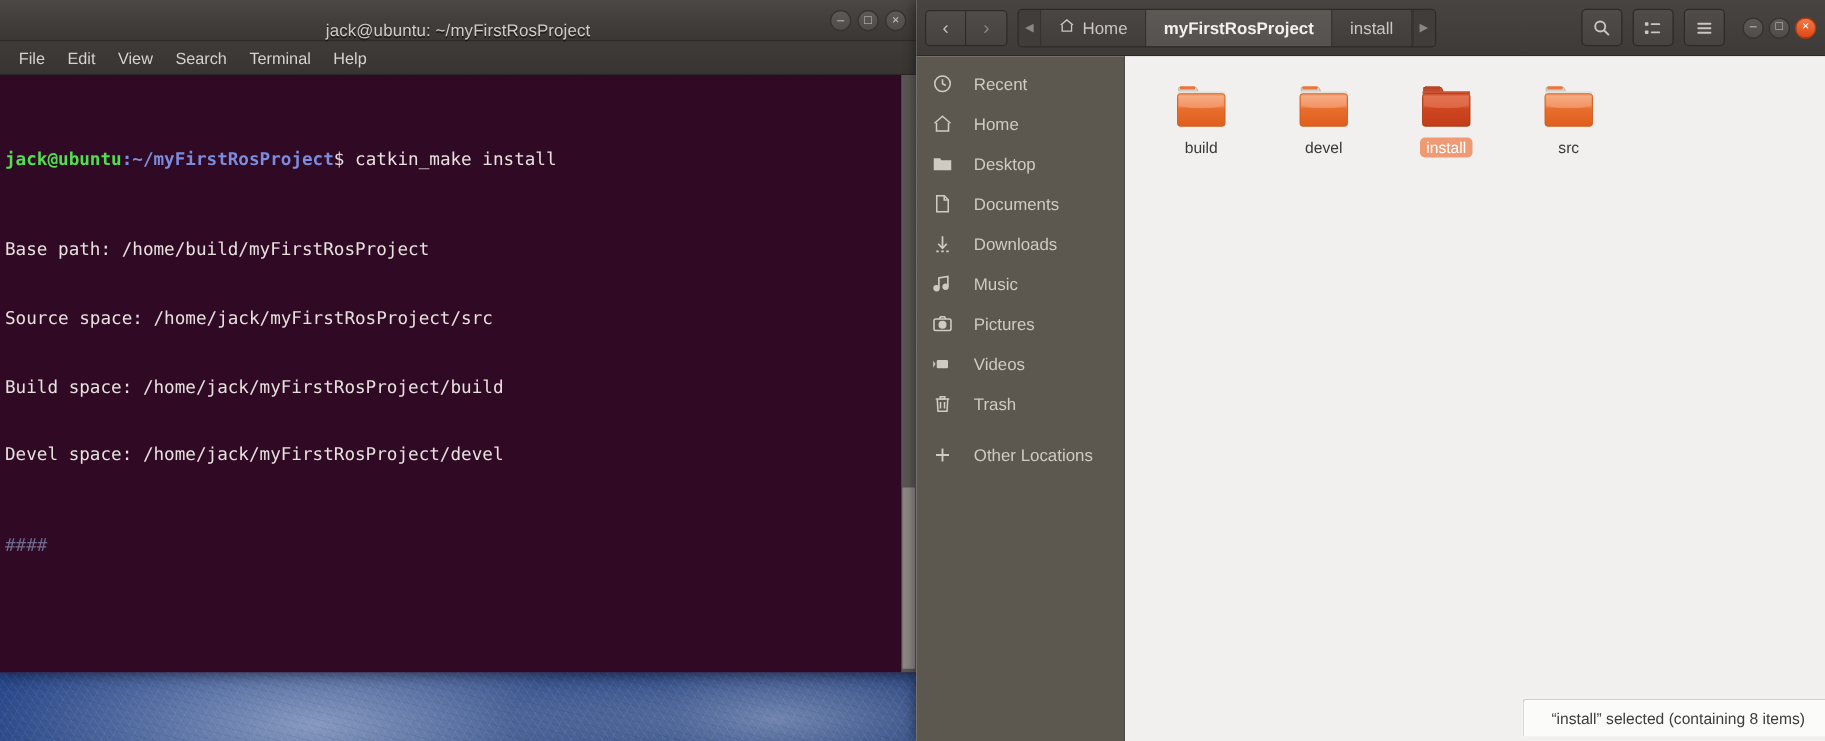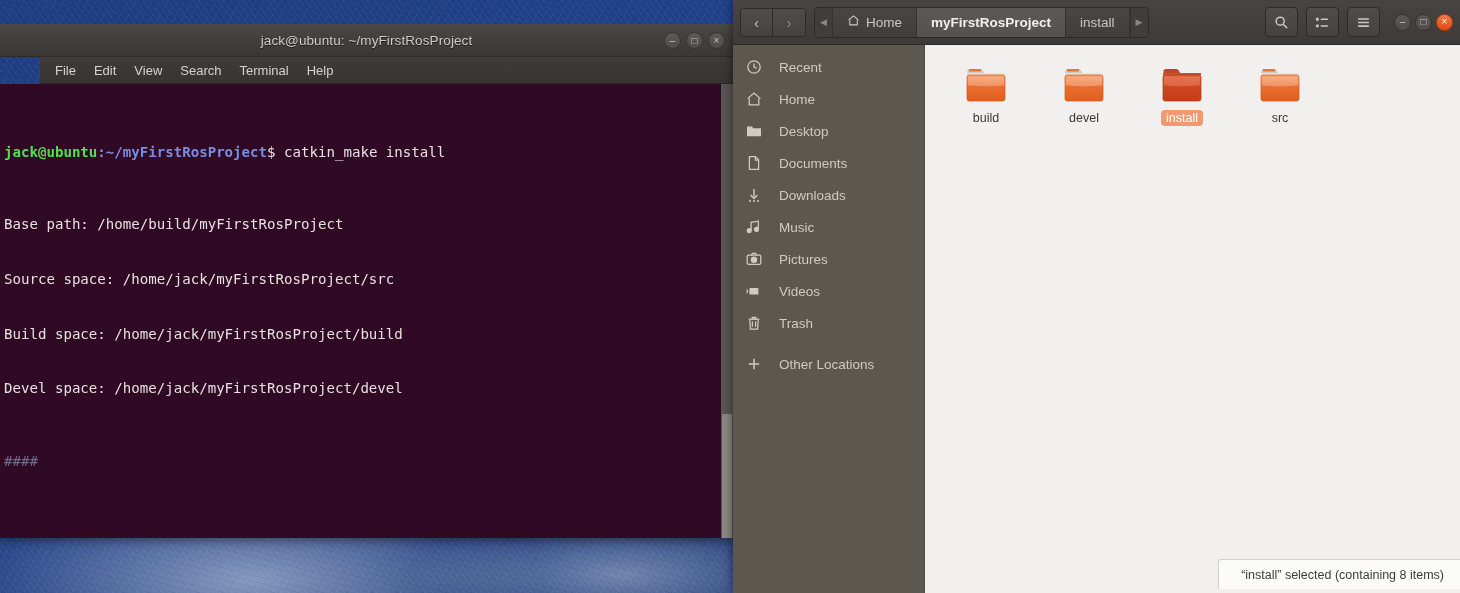--- a/index.html
+++ b/index.html
@@ -36,21 +36,21 @@
     position: absolute; left: 0; top: 0;
     width: 733px; height: 538px;
     display: flex; flex-direction: column;
     box-shadow: 0 2px 10px rgba(0,0,0,0.45);
   }
   .term-titlebar {
     height: 33px;
     background: linear-gradient(180deg, #4b4845 0%, #413e3b 52%, #3a3735 100%);
     border-bottom: 1px solid #2e2c2a;
     position: relative;
-    display: flex; align-items: center; justify-content: center; margin-top: 24px;
+    display: flex; align-items: flex-end; justify-content: center;
   }
   .term-title {
     color: #cfcbc6; font-size: 13.5px;
     letter-spacing: 0.1px;
     text-shadow: 0 1px 0 rgba(0,0,0,0.5);
   }
   .win-btns { position: absolute; right: 8px; top: 0; height: 33px; display: flex; align-items: center; gap: 5px; }
   .win-btn {
     width: 17px; height: 17px; border-radius: 50%;
     display: flex; align-items: center; justify-content: center;
@@ -60,21 +60,20 @@
   }
   .win-btn.close-accent {
     background: linear-gradient(180deg, #f07a4b 0%, #dd4814 100%);
     border-color: #b53a0e; color: #fff;
   }
   .term-menubar {
     height: 27px;
     background: linear-gradient(180deg, #3e3b38 0%, #373431 100%);
     display: flex; align-items: center; padding-left: 7px; gap: 2px;
     border-bottom: 1px solid #2b2927;
-    margin-left: 40px;
   }
   .term-menu-item {
     color: #d6d2cd; font-size: 13px;
     padding: 3px 8px; border-radius: 2px;
   }
   .term-body {
     flex: 1; position: relative;
     background: #300a24;
     overflow: hidden;
     padding: 4px 16px 0 4px;
@@ -160,21 +159,21 @@
     display: flex; align-items: center; justify-content: center;
     background: linear-gradient(180deg, #504c48 0%, #454240 100%);
     border: 1px solid #2d2b29; border-radius: 4px;
     color: #cbc6c1;
   }
   .fm-winbtns { display: flex; gap: 4px; margin-left: 6px; }
 
   .fm-main { flex: 1; display: flex; min-height: 0; position: relative; }
 
   .fm-sidebar {
-    width: 192px; background: #5c5850;
+    width: 167px; background: #5c5850;
     padding-top: 6px; flex-shrink: 0;
     border-right: 1px solid #4f4b45;
   }
   .side-item {
     height: 32px; display: flex; align-items: center;
     padding-left: 12px; gap: 16px;
     color: #cfcac2; font-size: 13.5px;
   }
   .side-icon {
     width: 18px; display: flex; align-items: center; justify-content: center;

